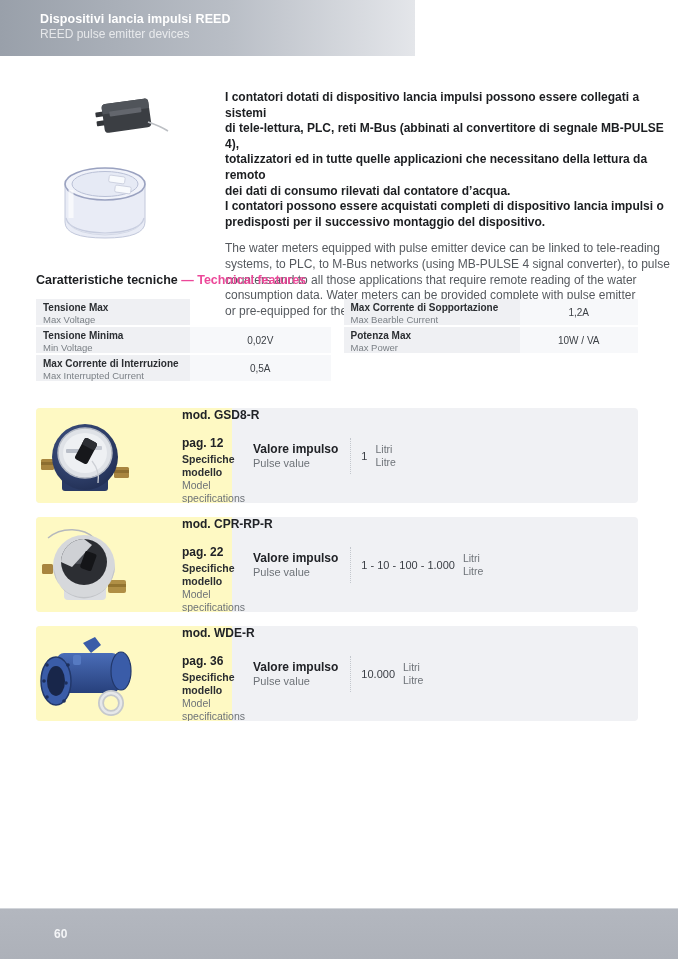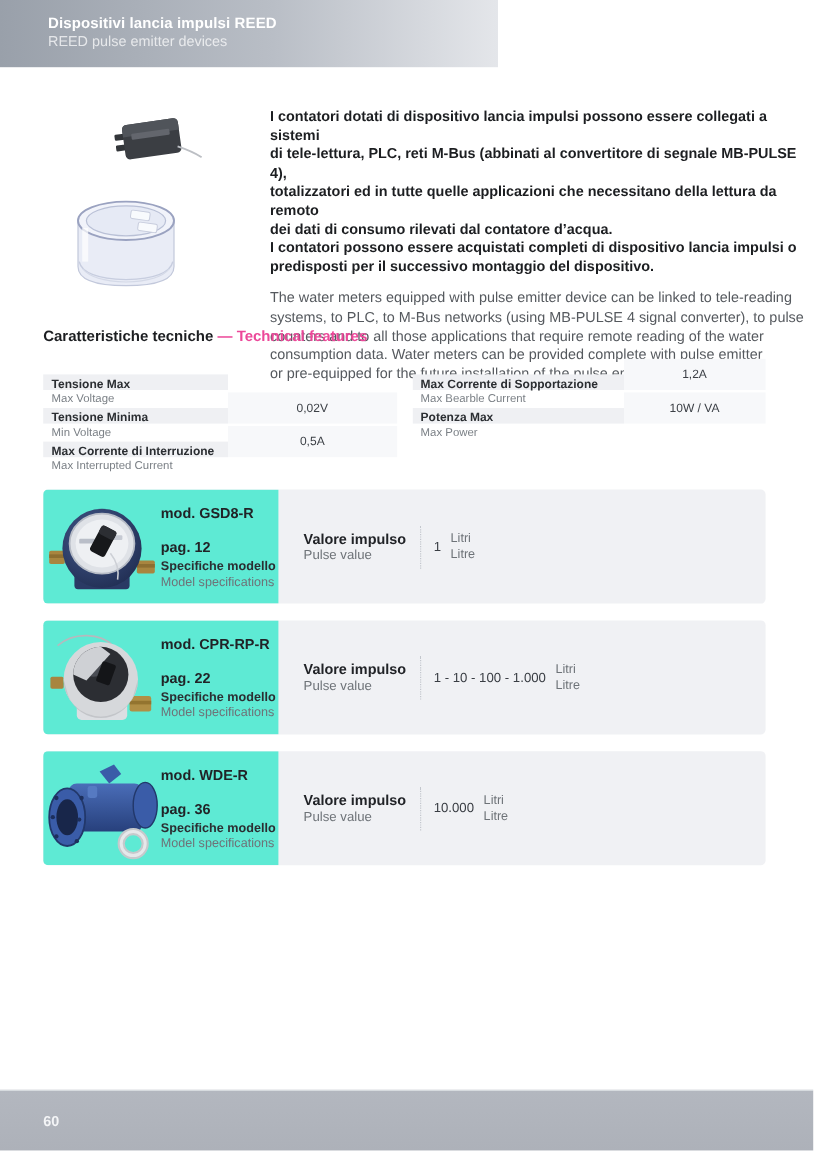--- a/index.html
+++ b/index.html
@@ -77,21 +77,20 @@
   }
   .spec-table { flex: 1; }
   .spec-row {
     display: flex;
     height: 26px;
     margin-bottom: 2px;
   }
   .spec-label {
     background: #eff0f3;
     padding: 3px 4px 0 7px;
-    margin-top: 13px;
   }
   .spec-table.left  .spec-label { width: 154px; }
   .spec-table.right .spec-label { width: 176px; }
   .spec-label .l-it {
     font-size: 10px;
     font-weight: bold;
     color: #2b2e32;
     line-height: 11.5px;
     white-space: nowrap;
   }
@@ -120,24 +119,25 @@
   .product-card {
     display: flex;
     height: 95px;
     margin-bottom: 14px;
     background: #f0f1f4;
     border-radius: 4px;
     overflow: hidden;
   }
   .photo-panel {
     width: 196px;
-    background: #5eead4;
+    background: #fef9c3;
     display: flex;
     align-items: center;
     flex-shrink: 0;
+    gap: 48px;
   }
   .photo-box {
     width: 98px;
     display: flex;
     align-items: center;
     justify-content: center;
     flex-shrink: 0;
   }
   .model-info { padding-top: 2px; }
   .model-name {
@@ -201,20 +201,21 @@
 
   
   .footer {
     position: absolute;
     left: 0; top: 908px;
     width: 678px; height: 51px;
     background: linear-gradient(to bottom, #b3b7bf, #adb1b9);
     border-top: 1px solid #d2d5da;
     display: flex;
     align-items: center;
+    padding-left: 18px;
   }
   .footer .page-number {
     margin-left: 36px;
     font-size: 12px;
     font-weight: bold;
     color: #f4f5f7;
   }
 </style>
 </head>
 <body>

